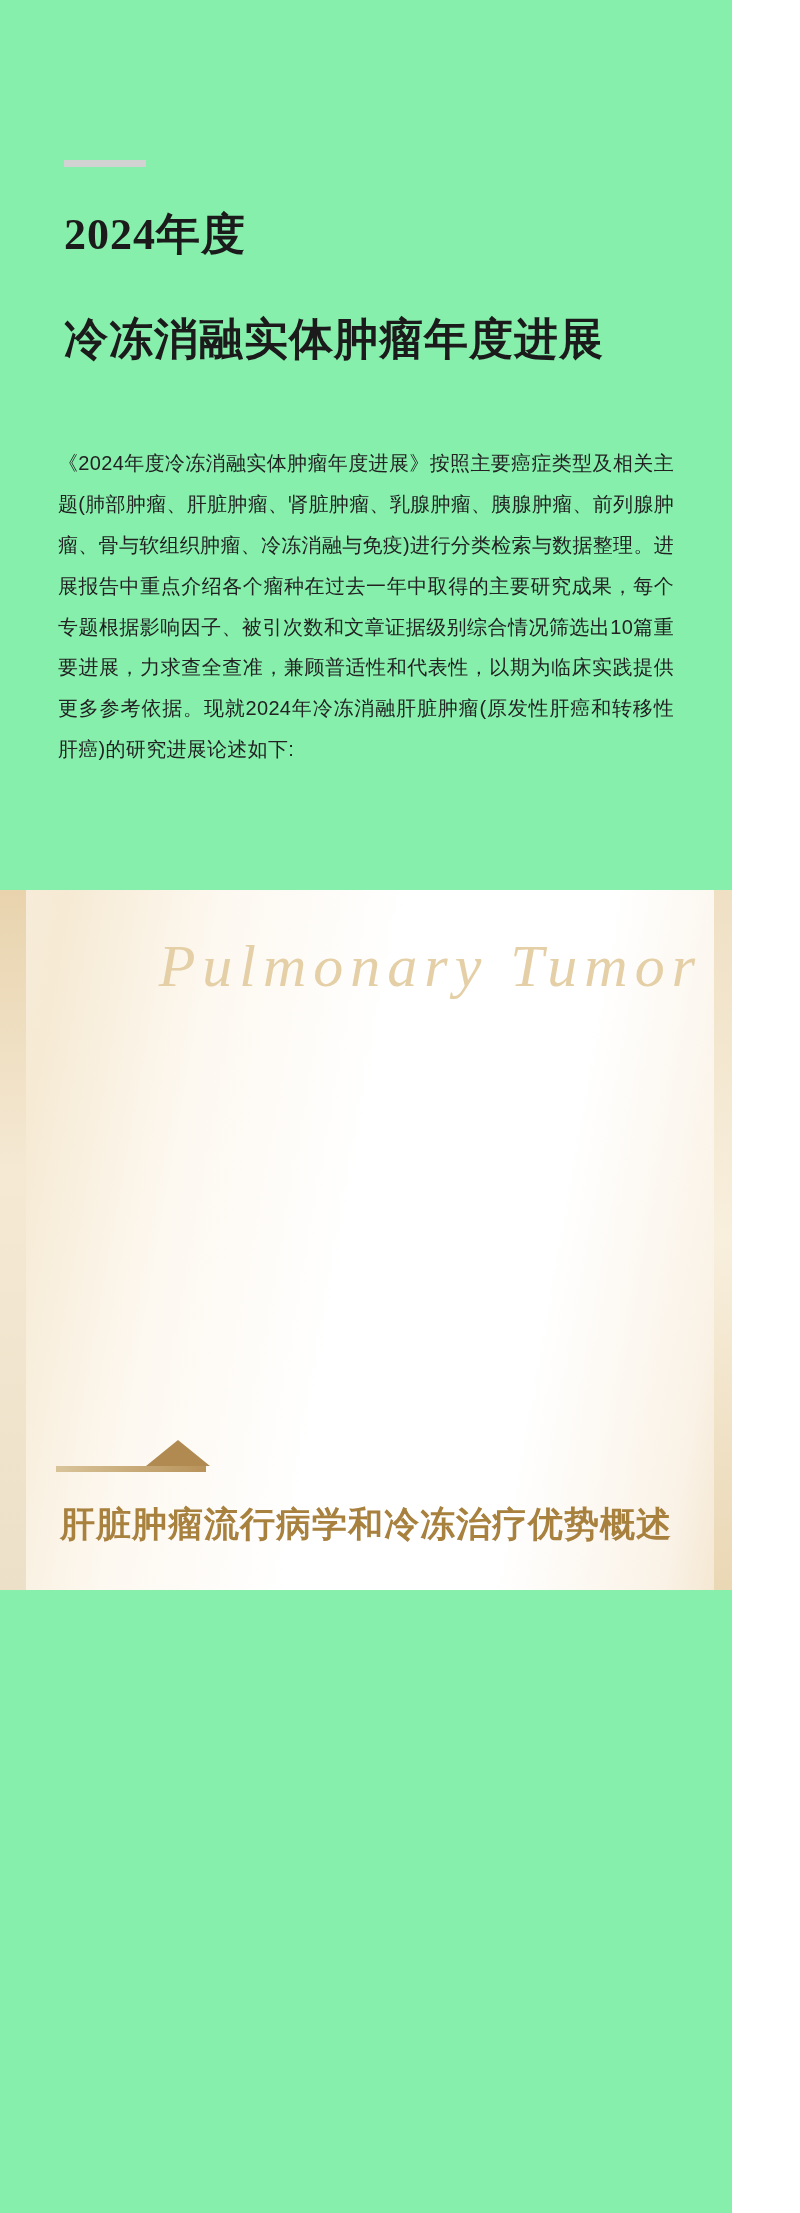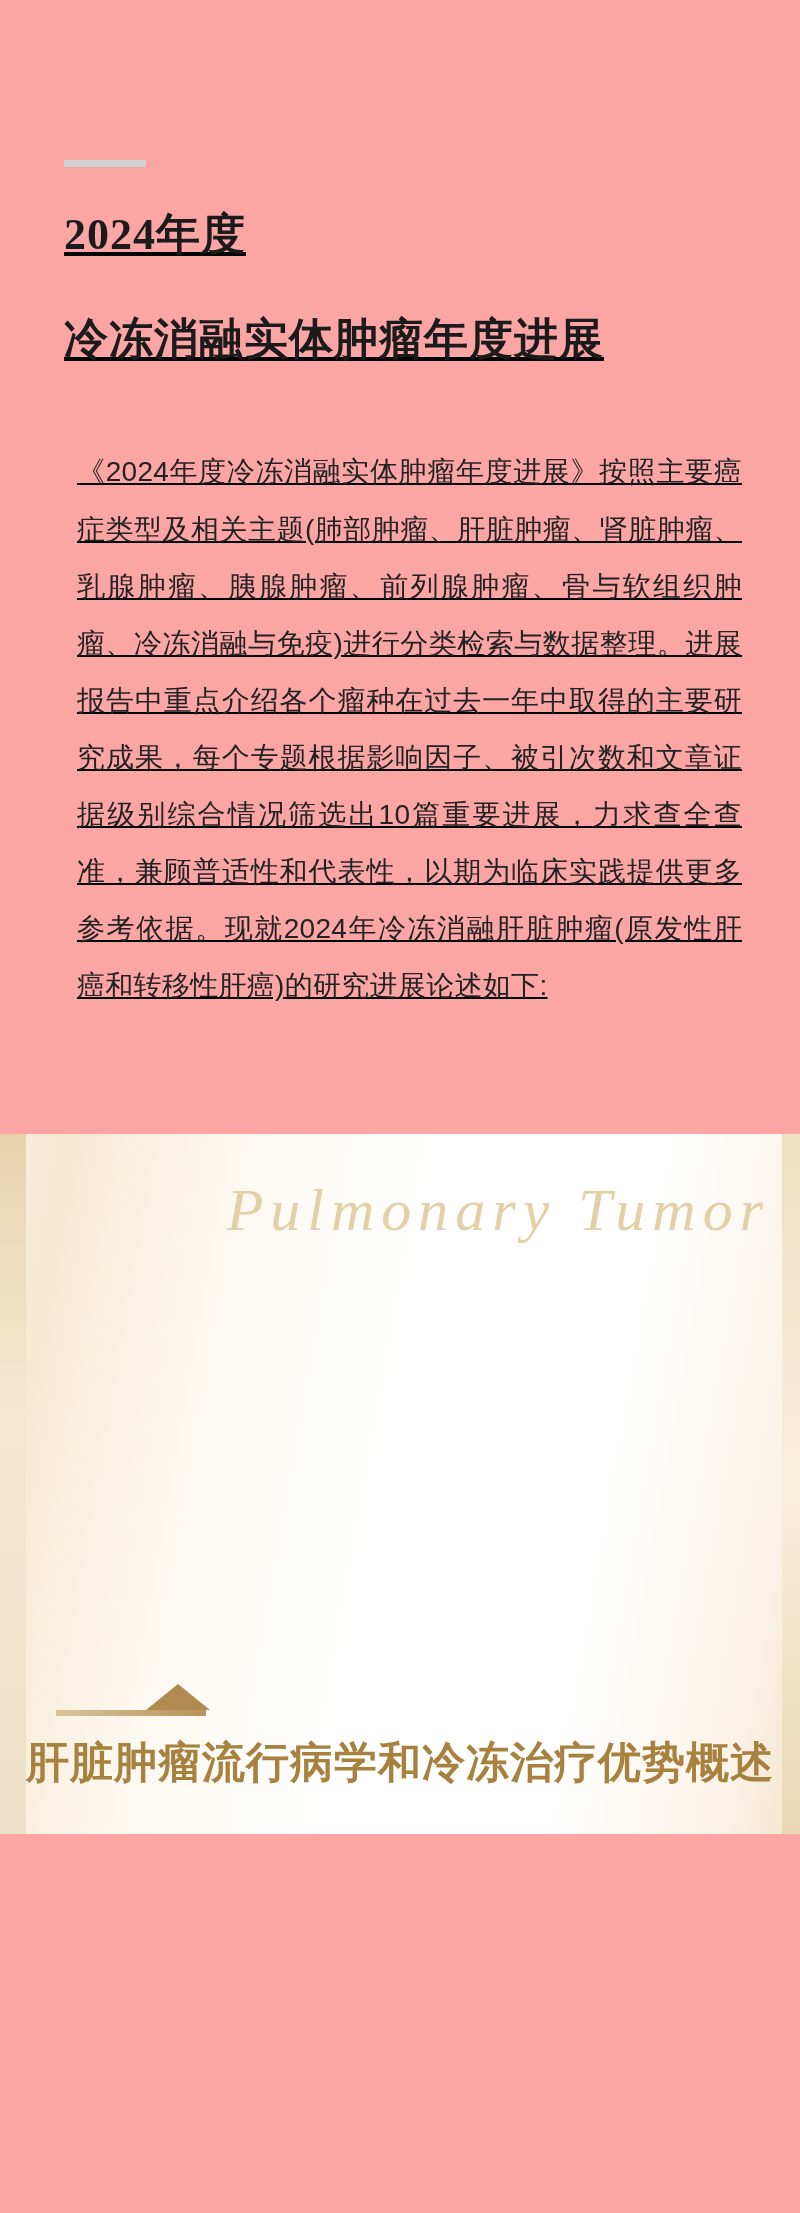--- a/index.html
+++ b/index.html
@@ -10,24 +10,23 @@
     width: 800px;
     min-height: 2213px;
     background: #ffffff;
     font-family: "Liberation Sans", sans-serif;
     position: relative;
     overflow-x: hidden;
   }
 
   .page {
     position: relative;
-    width: 800px;
+    width: 732px;
     min-height: 2213px;
-    background: #fca5a5;
-    text-decoration: underline;
+    background: #86efac;
   }
 
   
   .header-block {
     padding: 160px 64px 0 64px;
   }
   .rule {
     width: 82px;
     height: 7px;
     background: #d2d2d2;
@@ -44,22 +43,22 @@
     line-height: 1.35;
   }
   .title-main {
     font-size: 44px;
     line-height: 1.5;
     margin-top: 43px;
   }
 
   
   .intro {
-    padding: 70px 58px 0 77px;
-    font-size: 28px;
+    padding: 70px 58px 0 58px;
+    font-size: 20px;
     line-height: 2.04;
     color: #222222;
     text-align: justify;
     text-justify: inter-ideograph;
     letter-spacing: 0.3px;
   }
 
   
   .gold-section {
     position: relative;
@@ -156,21 +155,21 @@
 
   
   .bottom-heading {
     position: absolute;
     left: 0;
     right: 0;
     bottom: 42px;
     text-align: center;
     font-family: "Liberation Serif", serif;
     font-weight: bold;
-    font-size: 43px;
+    font-size: 35px;
     letter-spacing: 1px;
     color: #a8813f;
   }
 </style>
 </head>
 <body>
 
 <div class="page">
 
   <div class="header-block">

